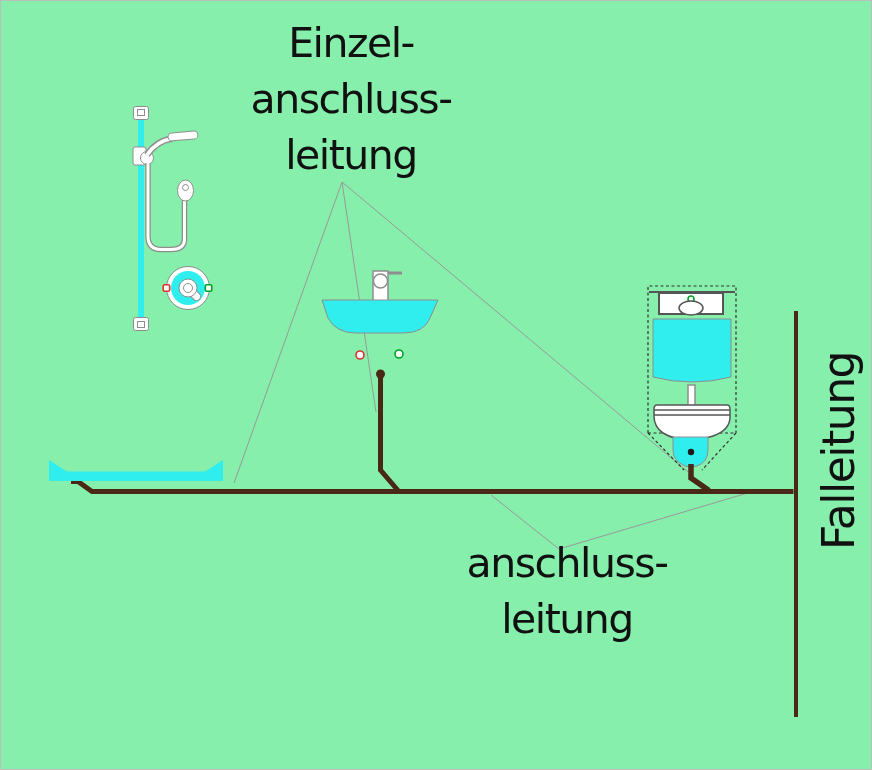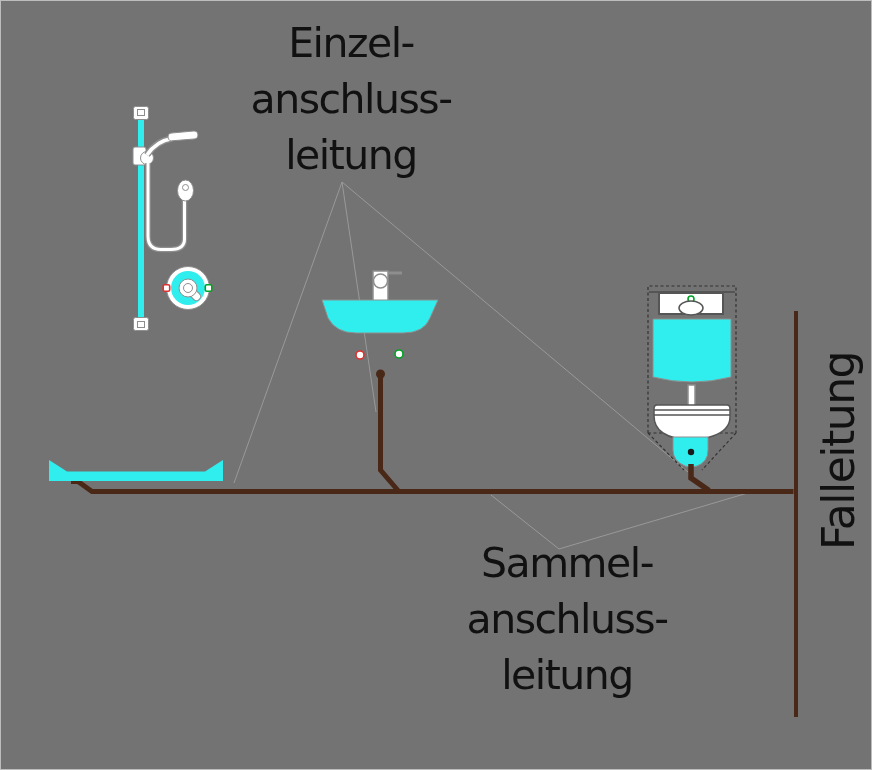--- a/index.html
+++ b/index.html
@@ -1,19 +1,19 @@
 <!DOCTYPE html>
 <html style="--cyan: #30EEEE; --pipe: #4A2817; --outline: #8E8E8E; --dark: #555555; --dash: #333333; --pointer: #999999; --red: #E03030; --green: #00A325; --text: #111111; --border: #BDBDBD;"><head>
 <meta charset="utf-8">
 <style>
   html,body{margin:0;padding:0;background:#fff;}
   .canvas{
     position:relative;
     width:872px;height:770px;
-    background:#737373;
+    background:#86efac;
     border:1px solid var(--border,#bdbdbd);
     box-sizing:border-box;
     overflow:hidden;
   }
   .canvas svg{position:absolute;left:0;top:0;}
   .label{
     position:absolute;
     font-family:"DejaVu Sans", sans-serif;
     color:var(--text,#111);
     font-size:41px;
@@ -126,20 +126,19 @@
     </g>
   </svg>
 
   <div class="label label-einzel">
     <div>Einzel-</div>
     <div>anschluss-</div>
     <div>leitung</div>
   </div>
 
   <div class="label label-sammel">
-    <div>Sammel-</div>
     <div>anschluss-</div>
     <div>leitung</div>
   </div>
 
   <div class="label label-fall">Falleitung</div>
 
 </div>
 
 </body></html>

